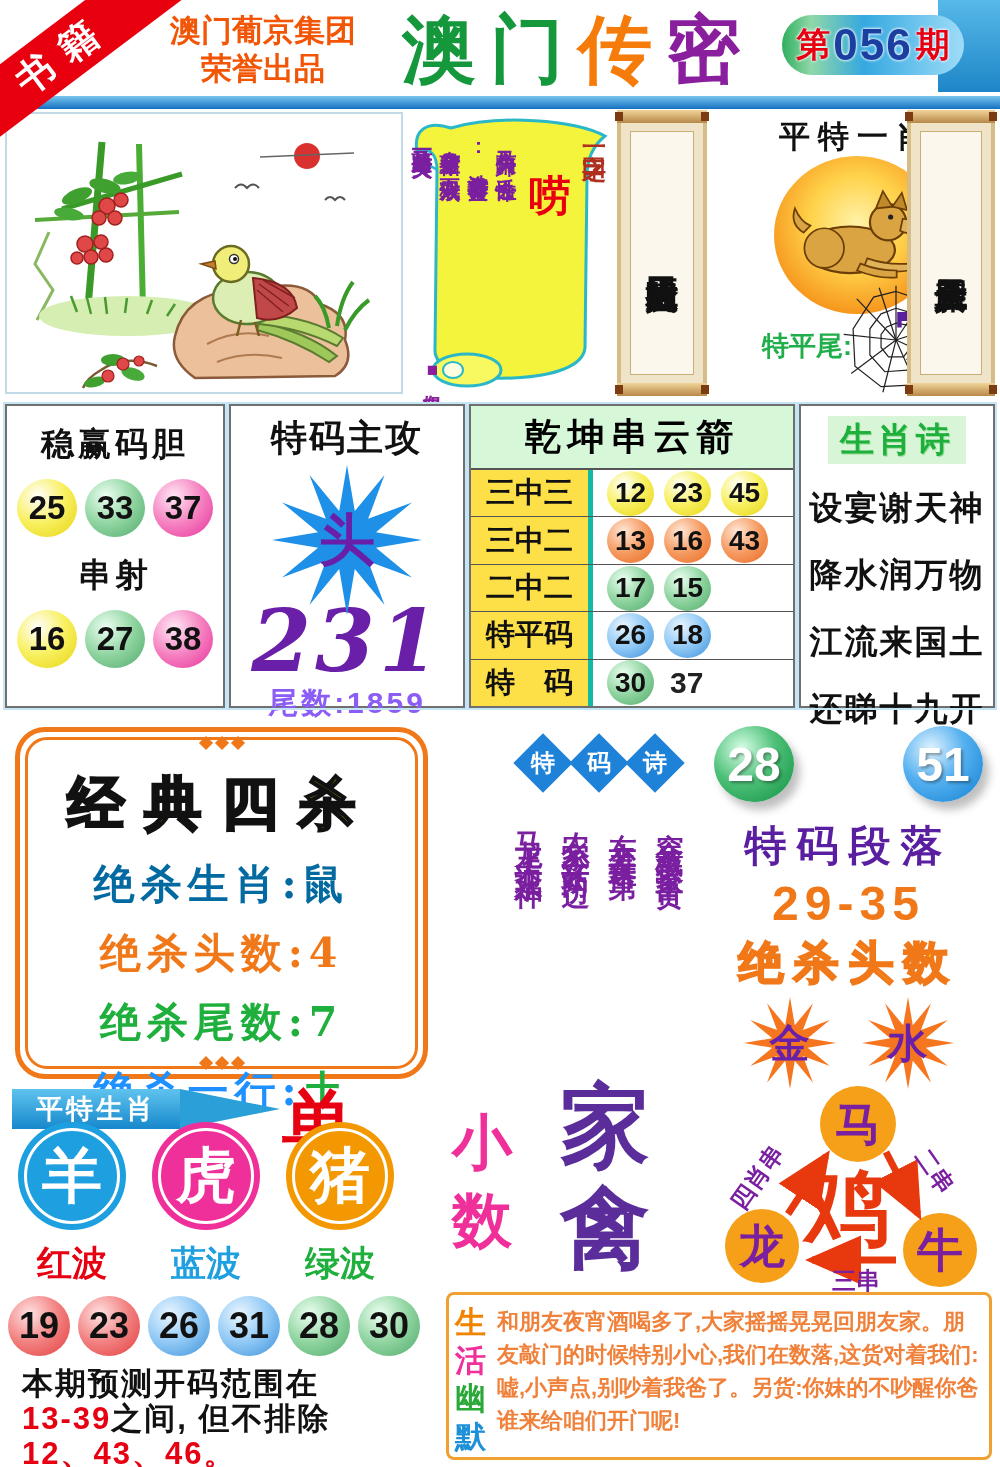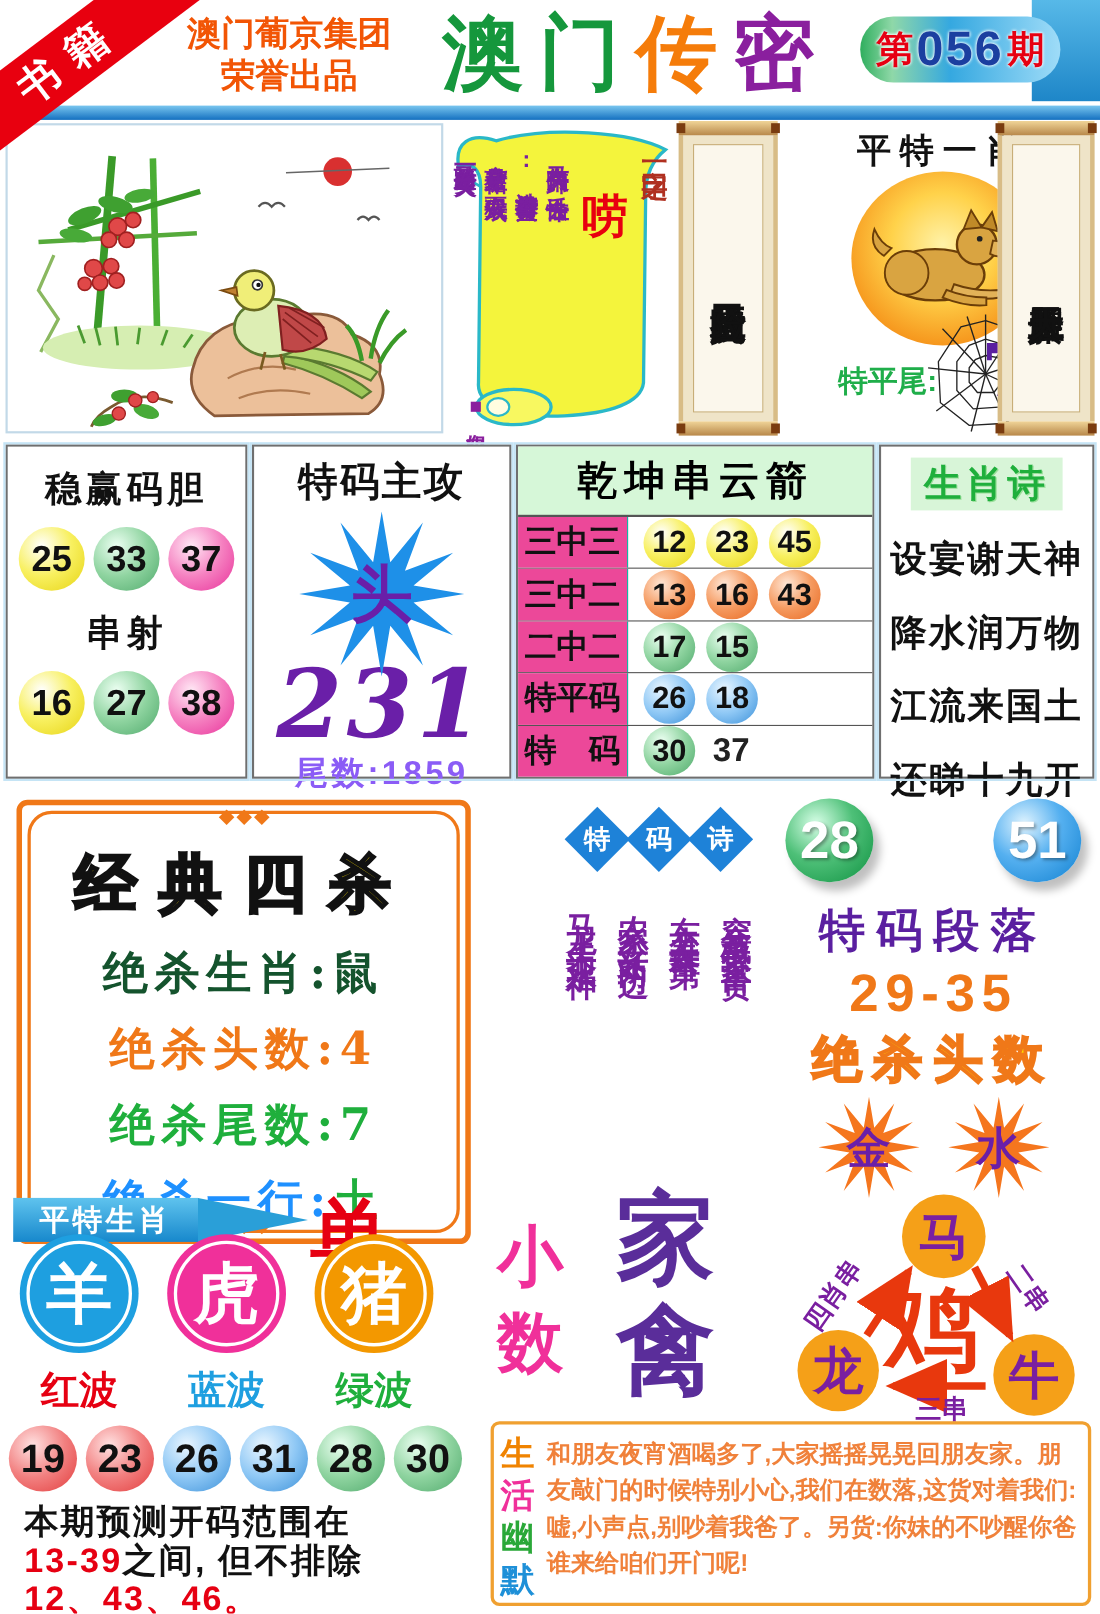--- a/index.html
+++ b/index.html
@@ -103,46 +103,46 @@
                 margin-top:-14px; }
   .attack-tail { color:#8b5cf6; font-weight:900; font-size:30px; margin-top:2px;
                  letter-spacing:3px; }
 
   .qk-table { width:100%; height:100%; display:flex; flex-direction:column; }
   .qk-head { background:#d6f7d8; text-align:center; font-family:"DejaVu Serif",serif;
              font-weight:900; font-size:37px; letter-spacing:6px; padding:6px 0;
              border-bottom:2px solid #555; }
   .qk-row { flex:1; display:flex; border-bottom:1px solid #555; }
   .qk-row:last-child { border-bottom:none; }
-  .qk-label { width:100px; background:#ec4899; border-right:1px solid #14b8a6;
+  .qk-label { width:122px; background:#fde047; border-right:5px solid #14b8a6;
               display:flex; align-items:center; justify-content:center;
               font-weight:900; font-size:29px; color:#111; }
   .qk-vals { flex:1; display:flex; align-items:center; gap:10px; padding-left:14px; }
   .plain-num { font-size:30px; font-weight:bold; color:#222; margin-left:6px; }
 
   .sx-title { display:inline-block; margin-top:10px; background:#d8f5d8; color:#1faf3c;
               font-weight:900; font-size:34px; letter-spacing:4px; padding:1px 12px;
               text-shadow:1px 1px 0 #9adf9a; }
   .sx-line { font-family:"DejaVu Serif",serif; font-weight:900; font-size:33px;
              color:#111; margin-top:22px; letter-spacing:2px; }
 
   
-  .fourkills { position:absolute; left:15px; top:727px; width:413px; height:404px;
-               border:5px solid #f07818; border-radius:10px; }
+  .fourkills { position:absolute; left:15px; top:727px; width:413px; height:352px;
+               border:5px solid #f07818; border-radius:30px; }
   .fourkills .inner { position:absolute; inset:5px; border:3px solid #f07818;
                       border-radius:22px; text-align:center; }
   .fk-orn { position:absolute; left:50%; transform:translateX(-50%); display:flex; gap:6px; }
   .fk-orn.top { top:-2px; } .fk-orn.bot { bottom:-2px; }
   .fk-orn i { width:10px; height:10px; background:#f07818; transform:rotate(45deg); }
   .fk-title { margin-top:26px; font-size:57px; font-weight:900; letter-spacing:20px;
               color:#ffe100; -webkit-text-stroke:2.5px #111;
               font-family:"DejaVu Sans",sans-serif; }
   .fk-line { font-family:"DejaVu Serif",serif; font-weight:900; font-size:41px;
              letter-spacing:6px; margin-top:14px; }
-  .fk-purple { color:#14532d; } .fk-orange { color:#f07818; }
+  .fk-purple { color:#0369a1; } .fk-orange { color:#f07818; }
   .fk-green { color:#1faf3c; } .fk-blue { color:#1e90ff; }
 
   .poem { position:absolute; left:496px; top:742px; width:205px; height:328px; }
   .poem-title { display:flex; justify-content:center; gap:14px; }
   .diamond { width:42px; height:42px; background:#1e82d8; transform:rotate(45deg);
              display:flex; align-items:center; justify-content:center; }
   .diamond span { transform:rotate(-45deg); color:#fff; font-weight:900; font-size:24px; }
   .poem-cols { display:flex; justify-content:center; gap:13px; margin-top:26px; }
   .poem-col { writing-mode:vertical-rl; text-orientation:upright; color:#7a1fa0;
               font-family:"DejaVu Serif",serif; font-weight:900; font-size:28px;

